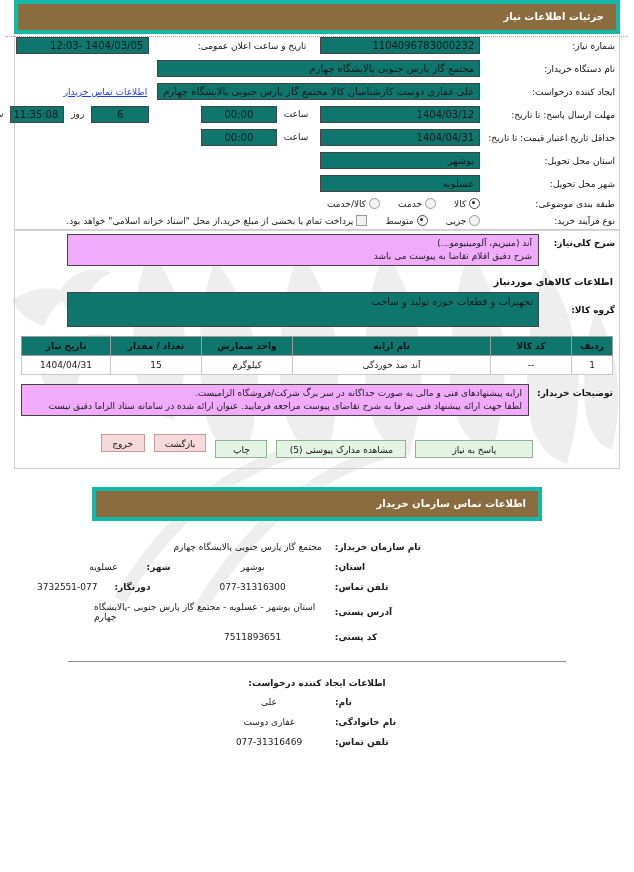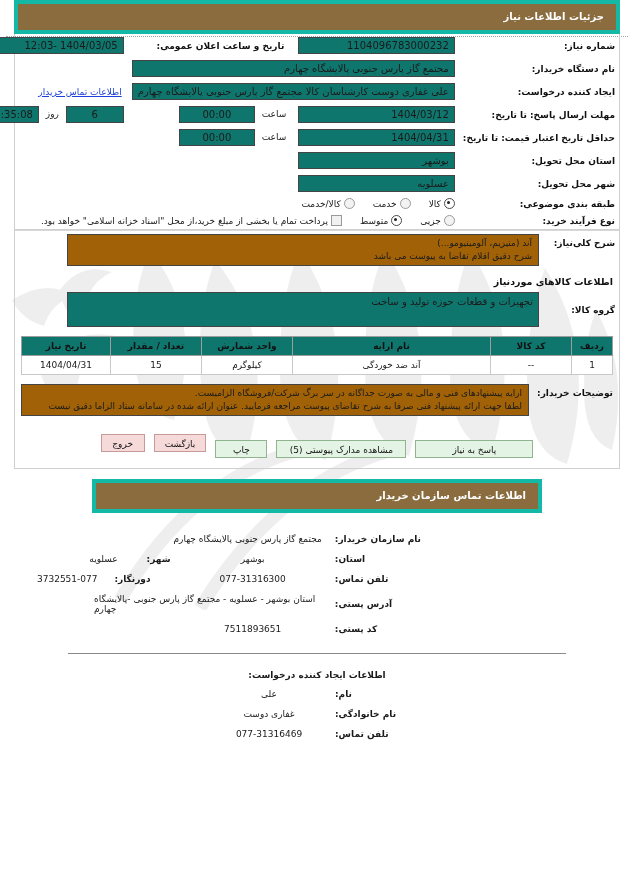--- a/index.html
+++ b/index.html
@@ -51,42 +51,42 @@
   .banner {
     background: #8a6c3f;
     color: #ffffff;
     font-weight: bold;
     font-size: 10px;
     padding: 7px 12px 8px 12px;
     text-align: right;
     border: 4px solid #14b8a6;
     box-sizing: border-box;
   }
-  .banner.second { margin-top: 4px; }
+  .banner.second { margin-top: 12px; }
 
   
   .panel {
     border: 1px solid #cfcfcf;
     border-top: none;
     background: transparent;
     box-sizing: border-box;
   }
   .panel-sep {
     border-top: 1px solid #d8d8d8;
   }
 
   table.form { width: 100%; border-collapse: collapse; }
   table.form td { padding: 3px 4px; vertical-align: middle; }
 
   .lbl {
     text-align: right;
     font-size: 9px;
     color: #111;
     white-space: nowrap;
-    font-weight: bold;
+    font-weight: normal;
   }
   .lbl.b { font-weight: bold; }
 
   .fld {
     border: 1px solid #444;
     background: #0f766e;
     height: 17px;
     line-height: 15px;
     font-size: 10px;
     padding: 0 5px;
@@ -95,21 +95,21 @@
     display: block;
     white-space: nowrap;
     overflow: hidden;
   }
   .fld.c { text-align: center; }
   .fld.r { text-align: right; }
   .fld.big { height: 35px; line-height: 17px; }
 
   .fld-multiline {
     border: 1px solid #444;
-    background: #a16207;
+    background: #f0abfc;
     font-size: 9px;
     padding: 2px 6px;
     box-sizing: border-box;
     text-align: right;
     line-height: 1.45;
     min-height: 30px;
   }
 
   .inline-label {
     font-size: 9px;

